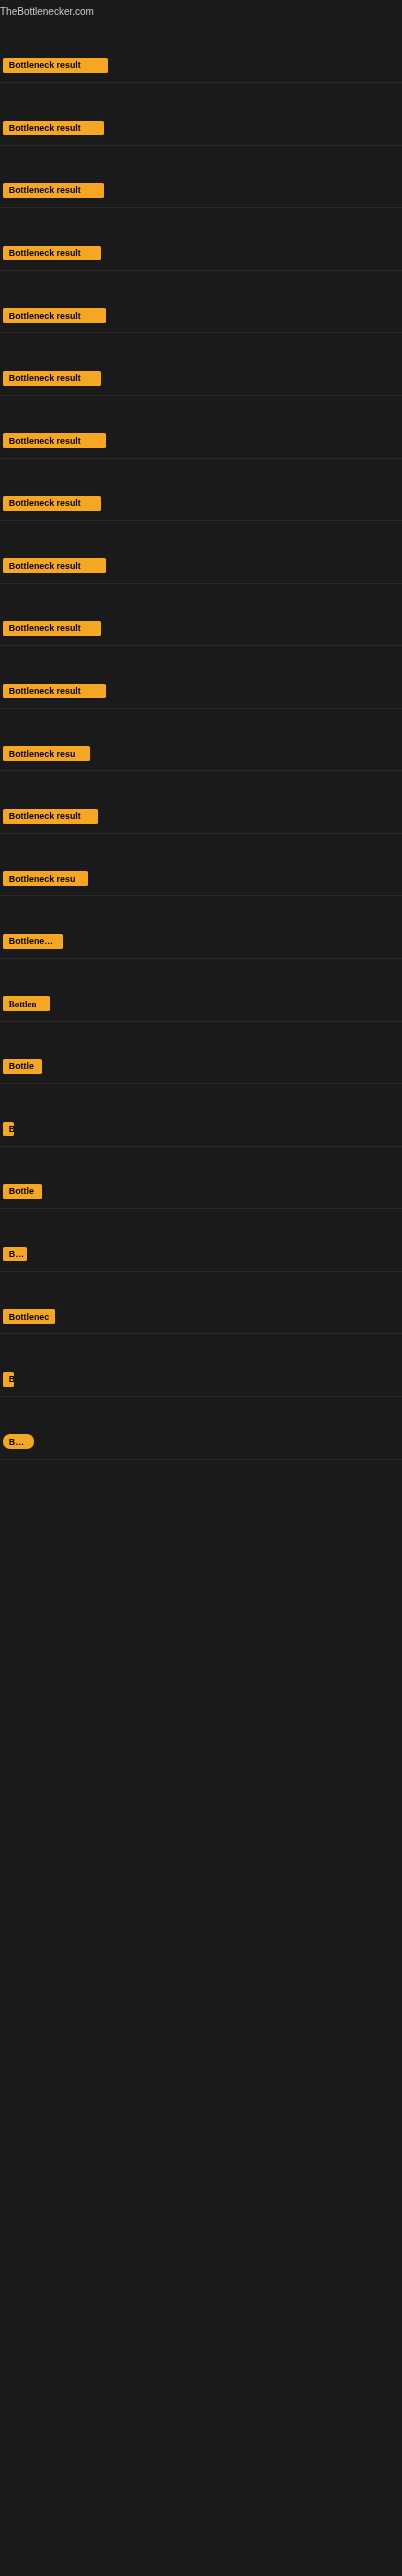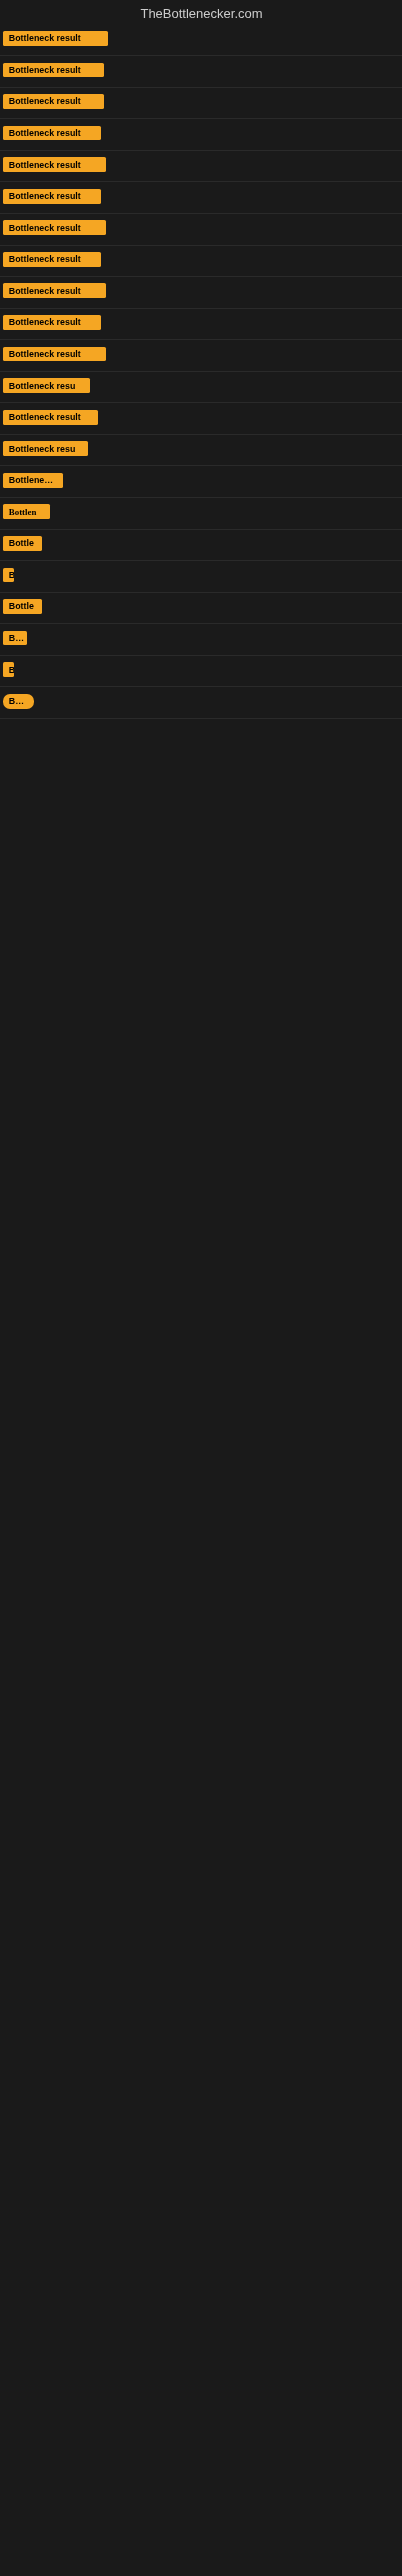--- a/index.html
+++ b/index.html
@@ -10,37 +10,38 @@
 
     body {
       width: 403px;
       min-height: 2576px;
       background-color: #1a1a1a;
       font-family: Arial, sans-serif;
       position: relative;
     }
 
     .site-header {
-      text-align: center;
+      text-align: left;
       padding: 6.4px 0 3.2px 0;
       color: #cccccc;
-      font-size: 13px;
+      font-size: 10px;
     }
 
     .bottleneck-badge {
       display: inline-block;
       background-color: #f5a623;
       color: #000;
       font-size: 8.9px;
       font-weight: bold;
       padding: 2.4px 5.6px;
       border-radius: 1.6px;
       white-space: nowrap;
       overflow: hidden;
       text-overflow: ellipsis;
+      margin-top: 31px;
     }
 
     .result-item {
       margin-bottom: 0;
       padding: 6.4px 3.2px 6.4px 3.2px;
       border-bottom: 0.8px solid #2a2a2a;
     }
   </style>
 </head>
 <body>
@@ -63,16 +64,17 @@
     <div class="result-item"><span class="bottleneck-badge" style="max-width: 103px; width: 103px;">Bottleneck result</span></div>
     <div class="result-item"><span class="bottleneck-badge" style="max-width: 87px; width: 87px;">Bottleneck resu</span></div>
     <div class="result-item"><span class="bottleneck-badge" style="max-width: 95px; width: 95px;">Bottleneck result</span></div>
     <div class="result-item"><span class="bottleneck-badge" style="max-width: 85px; width: 85px;">Bottleneck resu</span></div>
     <div class="result-item"><span class="bottleneck-badge" style="max-width: 64px; width: 60px;">Bottleneck r</span></div>
     <div class="result-item"><span class="bottleneck-badge" style="max-width: 47px; width: 47px; font-family: Liberation Serif, serif;">Bottlen</span></div>
     <div class="result-item"><span class="bottleneck-badge" style="max-width: 39px; width: 39px;">Bottle</span></div>
     <div class="result-item"><span class="bottleneck-badge" style="max-width: 11.3px; width: 11.3px;">B</span></div>
     <div class="result-item"><span class="bottleneck-badge" style="max-width: 39px; width: 39px;">Bottle</span></div>
     <div class="result-item"><span class="bottleneck-badge" style="max-width: 24px; width: 24px;">Bot</span></div>
+    <div class="result-item"><span class="bottleneck-badge" style="max-width: 52px; width: 52px;">Bottlenec</span></div>
     <div class="result-item"><span class="bottleneck-badge" style="max-width: 9.7px; width: 9.7px;">B</span></div>
     <div class="result-item"><span class="bottleneck-badge" style="max-width: 31px; width: 31px; border-radius: 7px;">Bottl</span></div>
   </div>
 
 
 </body></html>

